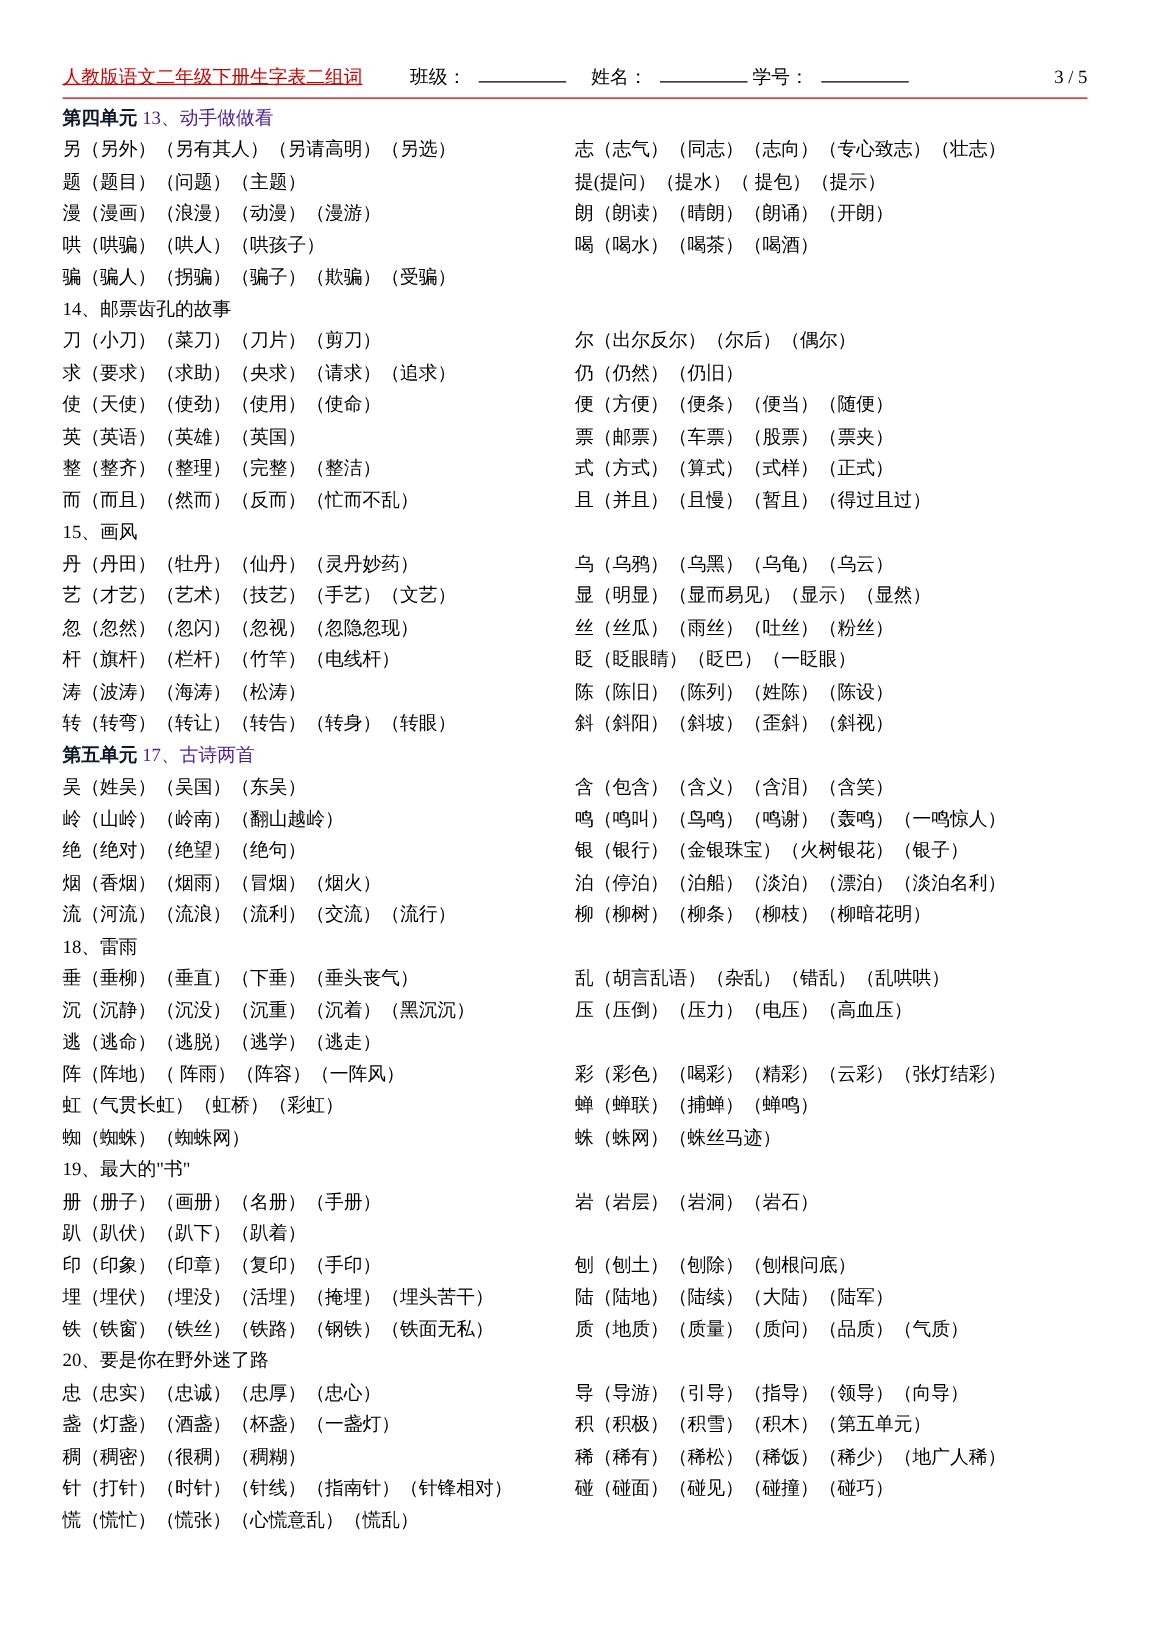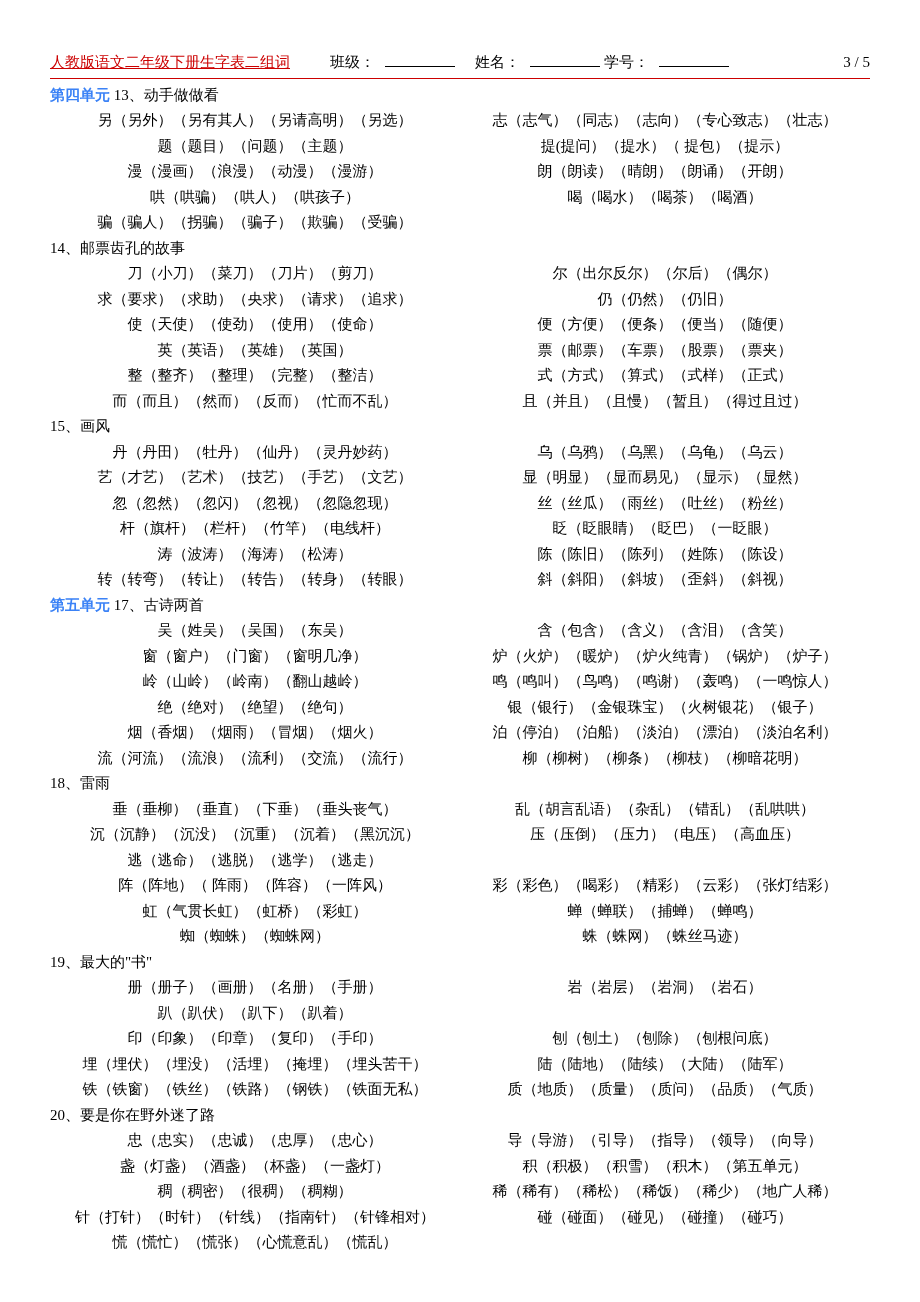--- a/index.html
+++ b/index.html
@@ -17,46 +17,45 @@
     align-items: baseline;
     border-bottom: 1px solid #c00;
     padding-bottom: 2px;
     margin-bottom: 4px;
   }
   .title {
     color: #c00;
     text-decoration: underline;
     text-decoration-color: #c00;
     flex: 0 0 auto;
-    margin-right: 40px;
   }
   .field {
     flex: 0 0 auto;
     margin-right: 10px;
+    margin-left: 38px;
   }
   .blank {
     display: inline-block;
     border-bottom: 1px solid #000;
     min-width: 70px;
     height: 1em;
     vertical-align: baseline;
   }
   .page {
     margin-left: auto;
   }
   .unit {
-    color: #3b82f6;
+    color: #0f172a;
     font-weight: bold;
   }
   .lesson {
-    color: #000000;
+    color: #4c1d95;
   }
   .two-col {
     display: flex;
-    text-align: center;
   }
   .col {
     flex: 0 0 50%;
   }
   .row {
     white-space: nowrap;
   }
 </style>
 </head>
 <body>
@@ -143,24 +142,20 @@
     <div class="two-col">
       <div class="col row">转（转弯）（转让）（转告）（转身）（转眼）</div>
       <div class="col row">斜（斜阳）（斜坡）（歪斜）（斜视）</div>
     </div>
     <div><span class="unit">第五单元</span><span class="lesson">  17、古诗两首</span></div>
     <div class="two-col">
       <div class="col row">吴（姓吴）（吴国）（东吴）</div>
       <div class="col row">含（包含）（含义）（含泪）（含笑）</div>
     </div>
     <div class="two-col">
-      <div class="col row">窗（窗户）（门窗）（窗明几净）</div>
-      <div class="col row">炉（火炉）（暖炉）（炉火纯青）（锅炉）（炉子）</div>
-    </div>
-    <div class="two-col">
       <div class="col row">岭（山岭）（岭南）（翻山越岭）</div>
       <div class="col row">鸣（鸣叫）（鸟鸣）（鸣谢）（轰鸣）（一鸣惊人）</div>
     </div>
     <div class="two-col">
       <div class="col row">绝（绝对）（绝望）（绝句）</div>
       <div class="col row">银（银行）（金银珠宝）（火树银花）（银子）</div>
     </div>
     <div class="two-col">
       <div class="col row">烟（香烟）（烟雨）（冒烟）（烟火）</div>
       <div class="col row">泊（停泊）（泊船）（淡泊）（漂泊）（淡泊名利）</div>

